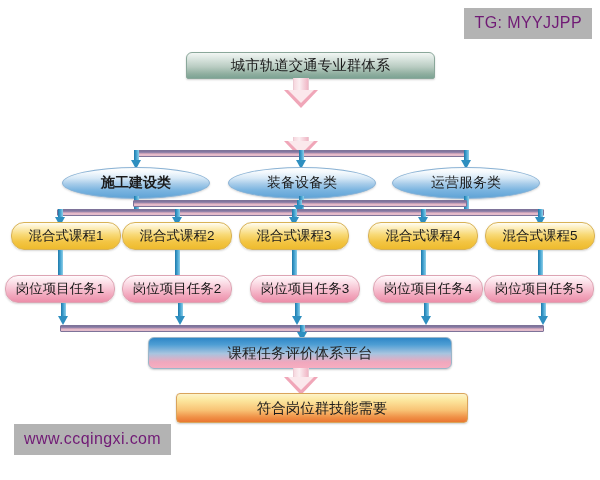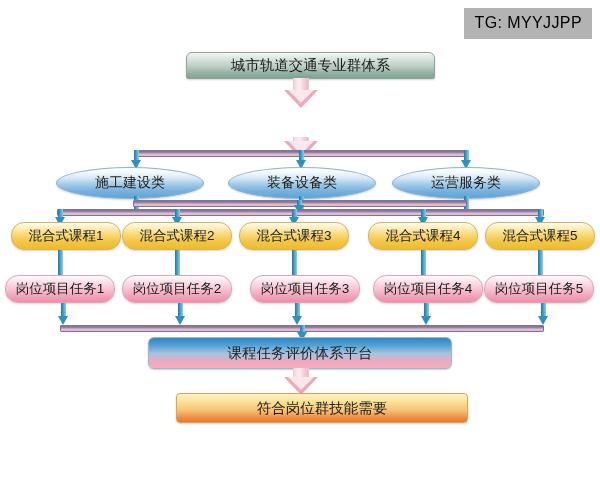--- a/index.html
+++ b/index.html
@@ -15,21 +15,21 @@
     width: 600px;
     height: 480px;
     background: #ffffff;
     overflow: hidden;
   }
 
   
   .wm {
     position: absolute;
     background: #b3b3b3;
-    color: #000000;
+    color: #701a75;
     font-size: 16px;
     letter-spacing: 0.4px;
     line-height: 1;
     padding: 7px 10px 8px 10px;
     white-space: nowrap;
     font-family: "Liberation Sans", "DejaVu Sans", sans-serif;
   }
   #wm-tg  { top: 8px;  right: 8px; }
   #wm-url { left: 14px; bottom: 25px; }
 
@@ -70,21 +70,21 @@
   
   .ellipse {
     top: 167px; height: 32px;
     border: 1px solid #8ab2d4;
     border-radius: 50% / 50%;
     background:
       linear-gradient(180deg,#ffffff 0%,#f4f9fd 14%,#d6e8f6 34%,#a9cdea 52%,#7ab4e0 74%,#5fa3d6 100%);
     font-size: 14px;
     box-shadow: 0 1px 2px rgba(0,0,0,0.17);
   }
-  #ellipse-0 { left: 56px;  width: 148px; }
+  #ellipse-0 { left: 62px;  width: 148px; font-weight: bold; }
   #ellipse-1 { left: 228px; width: 148px; }
   #ellipse-2 { left: 392px; width: 148px; }
 
   
   .course {
     top: 222px; height: 28px; width: 110px;
     border: 1px solid #d8b256;
     border-radius: 13px;
     background: linear-gradient(180deg,#fffdf3 0%,#fdf0c3 16%,#f8d976 45%,#f3c544 72%,#eebb2d 100%);
     font-size: 13.5px;
@@ -202,20 +202,21 @@
     width: 5px;
     background: linear-gradient(90deg,#1e78a8 0%,#3fa0cf 45%,#8fcfe8 100%);
   }
 </style>
 </head>
 <body>
 
 <div id="canvas">
 
   <div class="wm" id="wm-tg">TG: MYYJJPP</div>
+  <div class="wm" id="wm-url">www.ccqingxi.com</div>
 
   <div class="node" id="node-root">
     <span>城市轨道交通专业群体系</span>
   </div>
 
   <div class="arrow-pink" style="left:284px; top:78px; height:30px;">
     <div class="pshaft" style="height:14px;"></div>
     <div class="phead" style="top:12px;"></div>
     <div class="phead-lite" style="top:12px;"></div>
   </div>

